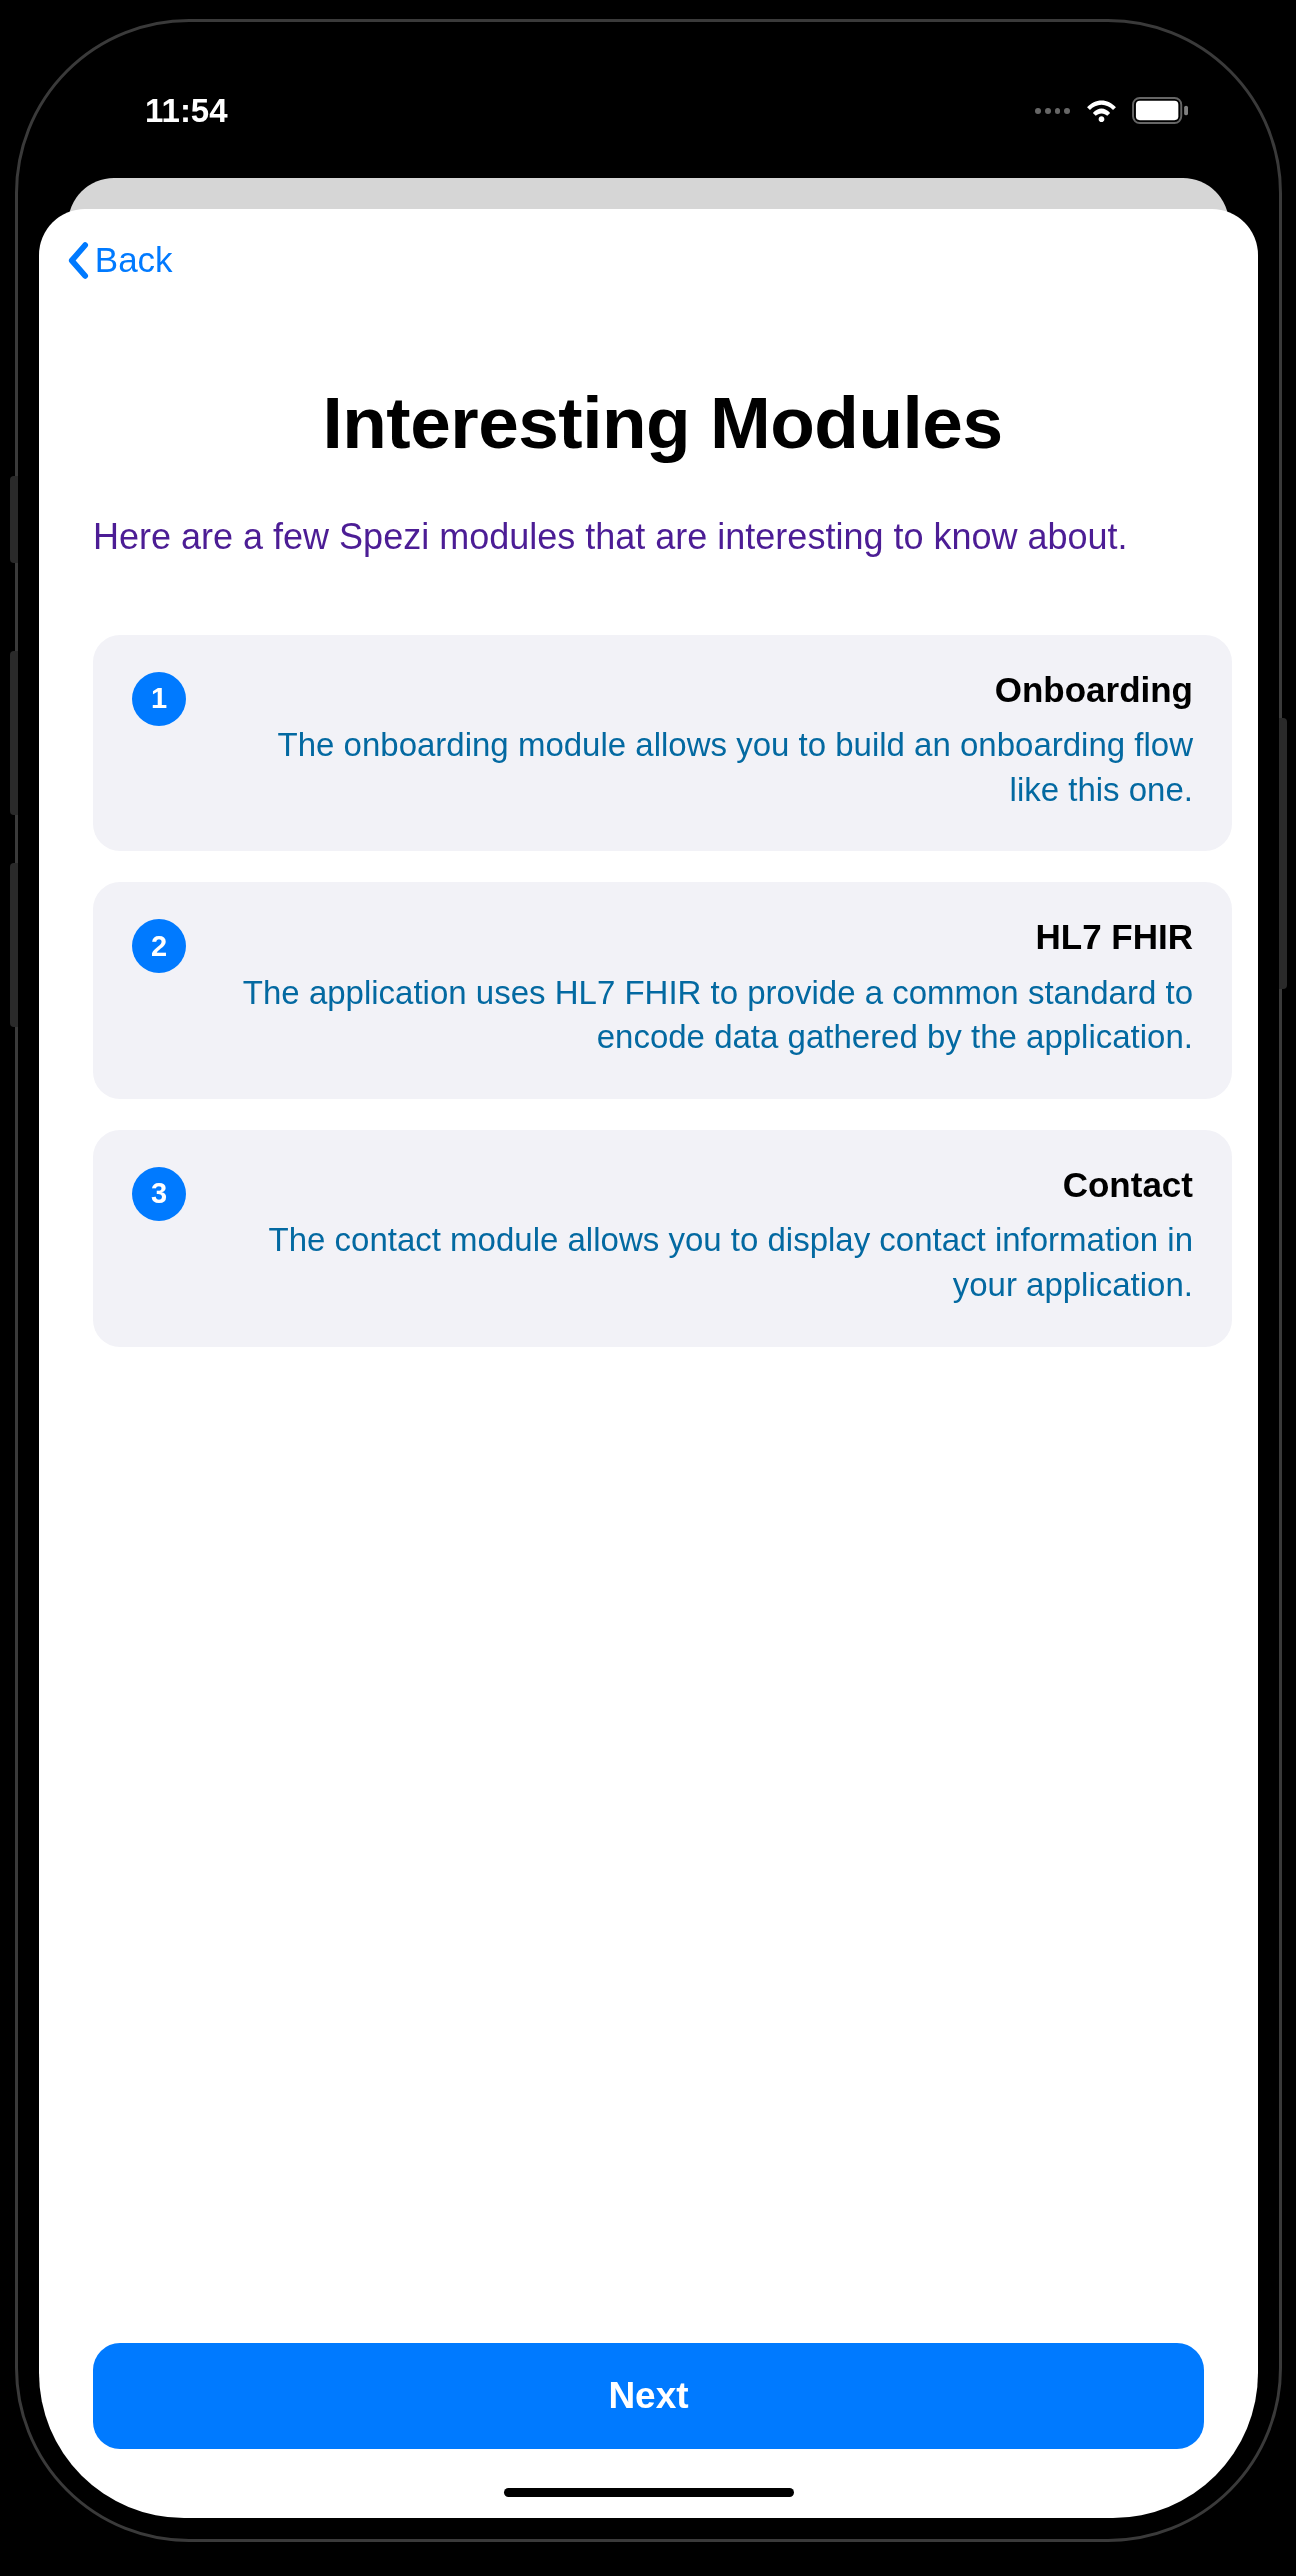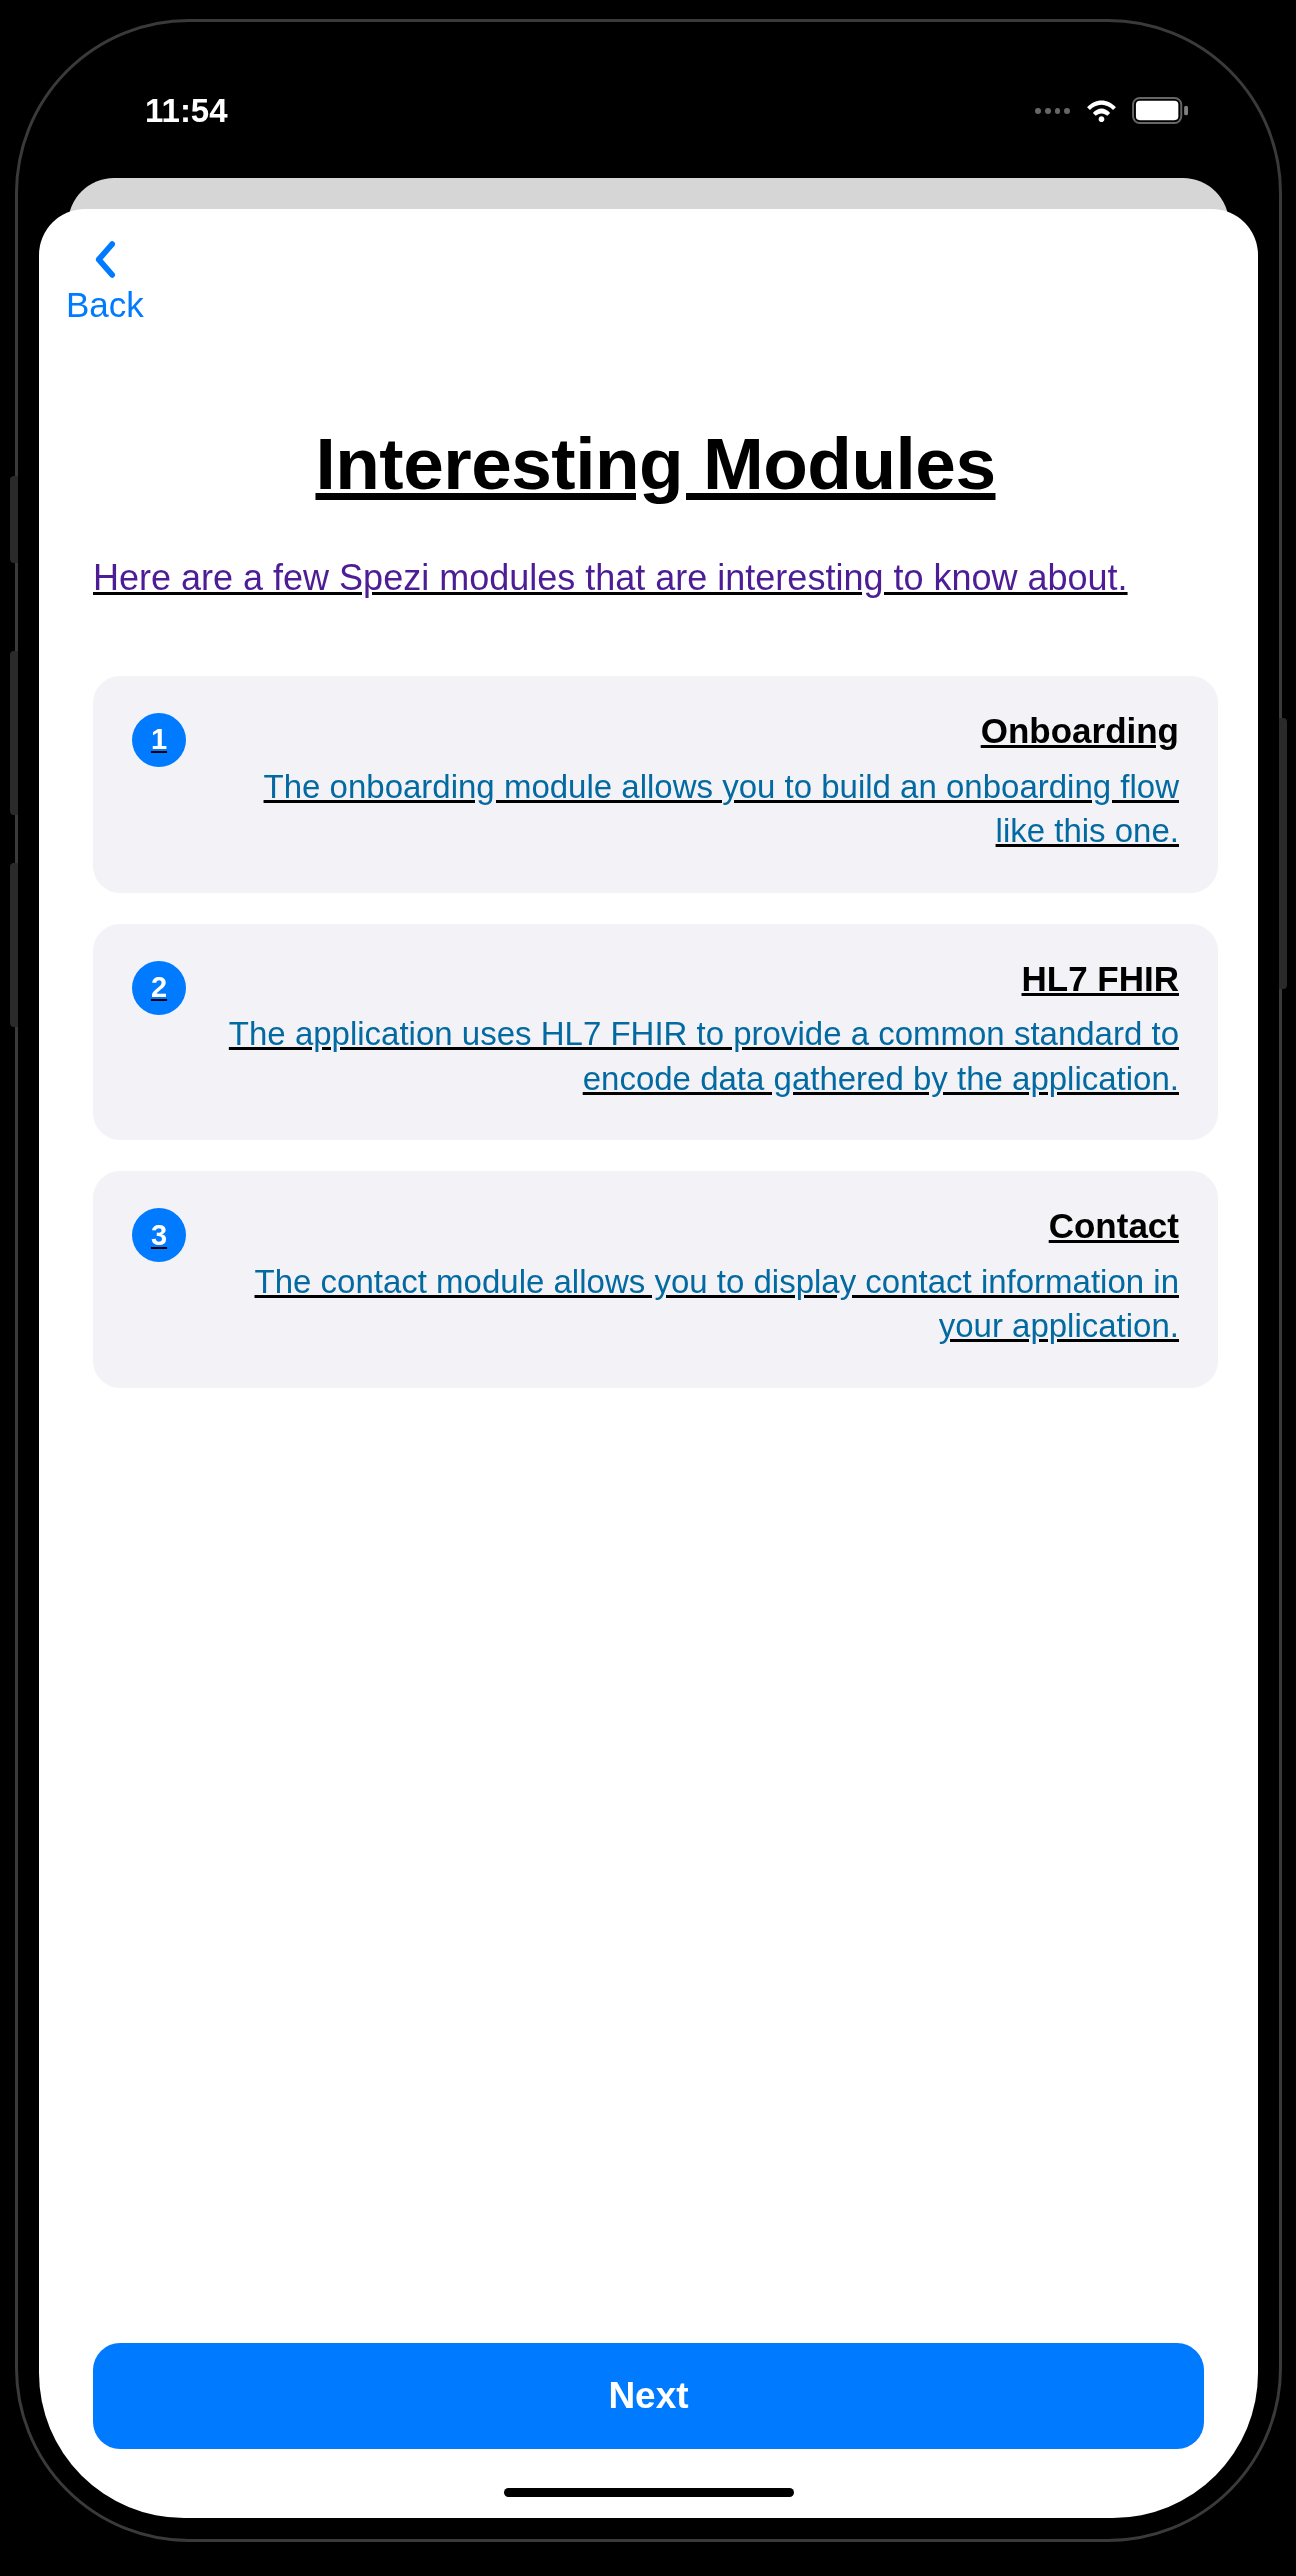--- a/index.html
+++ b/index.html
@@ -74,30 +74,29 @@
     .nav-bar {
       padding: 31px 27px 0 27px;
     }
     .back-button {
       display: inline-flex;
       align-items: center;
       gap: 5.8px;
       color: #007aff;
       font-size: 35px;
       font-weight: 400;
-      background: none; border: 0; cursor: pointer; flex-direction: column;
+      background: none; border: 0; cursor: pointer;
     }
     .chevron-left-icon svg { display: block; }
 
     .content {
       flex: 1;
-      padding: 97px 40px 0 54px;
+      padding: 97px 26px 0 54px;
       display: flex;
       flex-direction: column;
-      text-decoration: underline;
     }
     .page-title {
       font-size: 73px;
       font-weight: 800;
       text-align: center;
       color: #000;
       letter-spacing: -0.5px;
       margin-bottom: 52px;
     }
     .page-subtitle {

